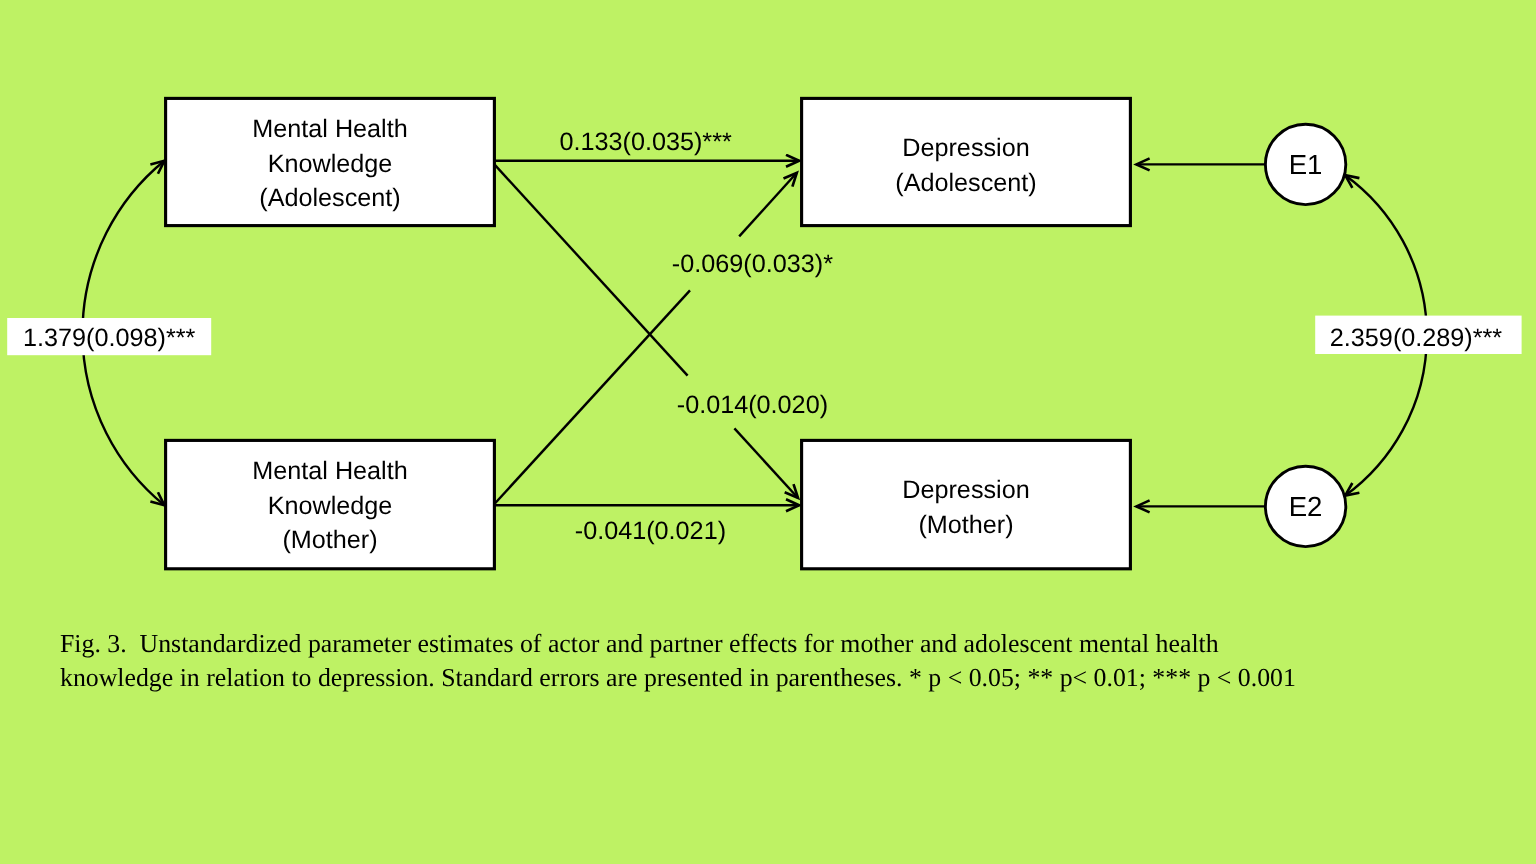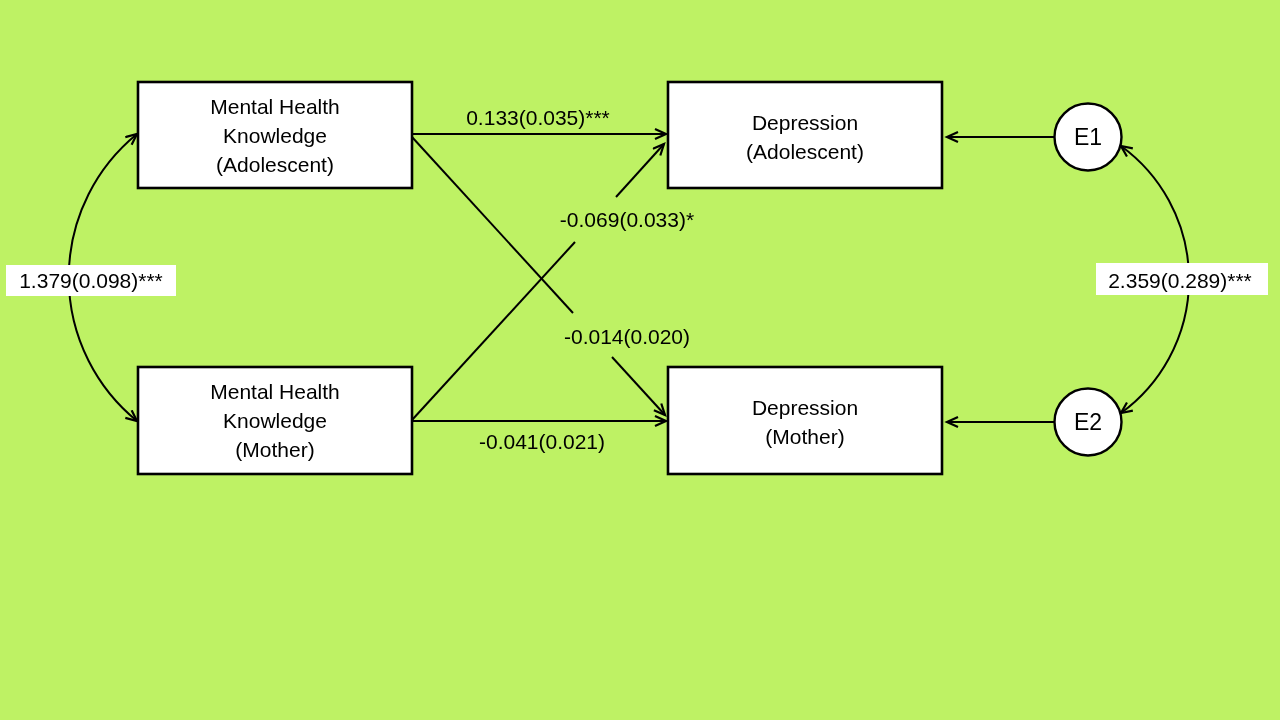--- a/index.html
+++ b/index.html
@@ -132,15 +132,17 @@
 
     <text class="edge-label" x="538" y="125">0.133(0.035)***</text>
     <text class="edge-label" x="627" y="227">-0.069(0.033)*</text>
     <text class="edge-label" x="627" y="344">-0.014(0.020)</text>
     <text class="edge-label" x="542" y="449">-0.041(0.021)</text>
     <text class="edge-label" x="91" y="288">1.379(0.098)***</text>
     <text class="edge-label" x="1180" y="288">2.359(0.289)***</text>
   </svg>
 
   <div id="caption">
+    <div>Fig. 3.&nbsp; Unstandardized parameter estimates of actor and partner effects for mother and adolescent mental health</div>
+    <div>knowledge in relation to depression. Standard errors are presented in parentheses. * p &lt; 0.05; ** p&lt; 0.01; *** p &lt; 0.001</div>
   </div>
 
 </div>
 
 </body></html>

